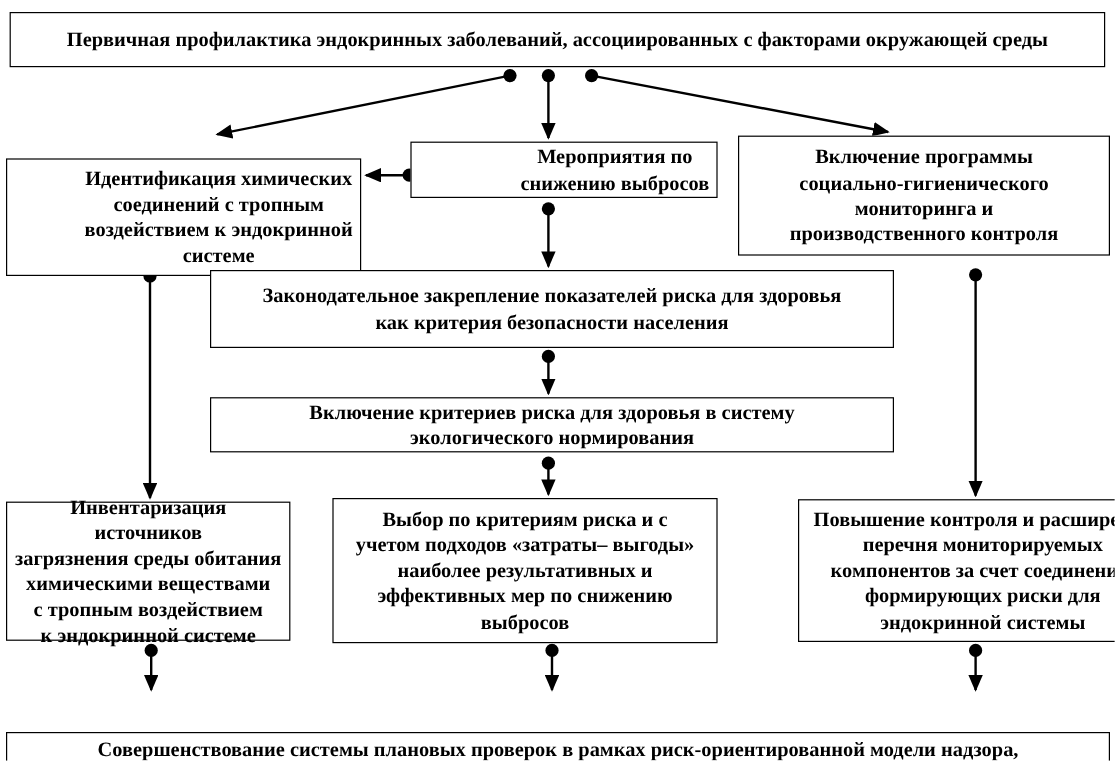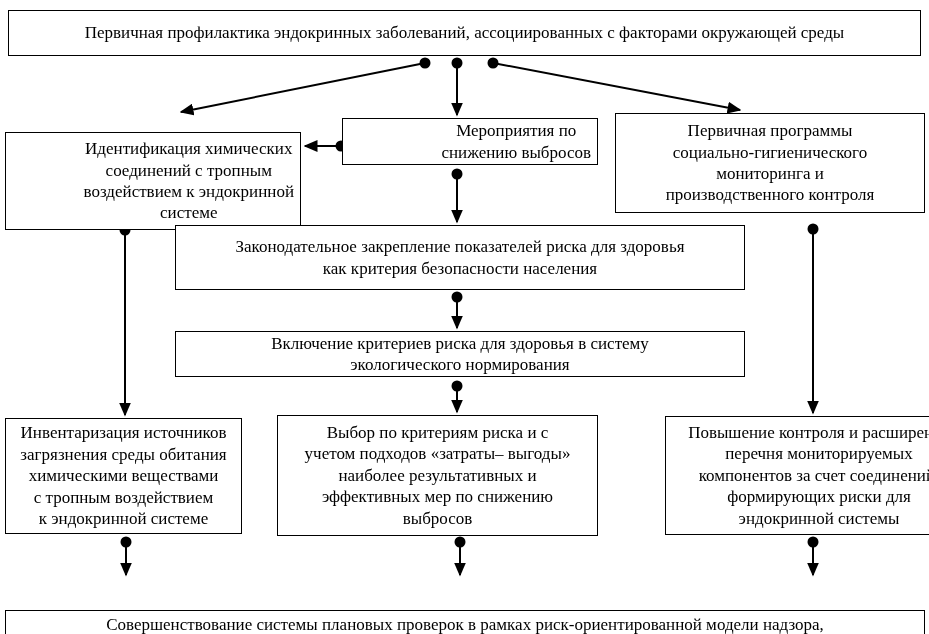--- a/index.html
+++ b/index.html
@@ -23,20 +23,21 @@
     box-sizing: border-box;
     border: 1.5px solid #000000;
     background: #ffffff;
     display: flex;
     align-items: center;
     justify-content: center;
     text-align: center;
     font-size: 17px;
     line-height: 1.26;
     padding: 2px 6px;
+    font-weight: bold;
   }
   .box span { white-space: pre-line; }
 </style>
 </head>
 <body>
 
 <div class="canvas">
 
   <svg class="connectors" viewBox="0 0 929 634" xmlns="http://www.w3.org/2000/svg">
     <defs>
@@ -89,21 +90,21 @@
 воздействием к эндокринной
 системе</span>
   </div>
 
   <div class="box" style="left:342px; top:118px; width:256px; height:47px;justify-content:flex-end;">
     <span>Мероприятия по
 снижению выбросов</span>
   </div>
 
   <div class="box" style="left:615px; top:113px; width:310px; height:100px;">
-    <span>Первичная программы
+    <span>Включение программы
 социально-гигиенического
 мониторинга и
 производственного контроля</span>
   </div>
 
   <div class="box" style="left:175px; top:331px; width:570px; height:46px;">
     <span>Включение критериев риска для здоровья в систему
 экологического нормирования</span>
   </div>
 

